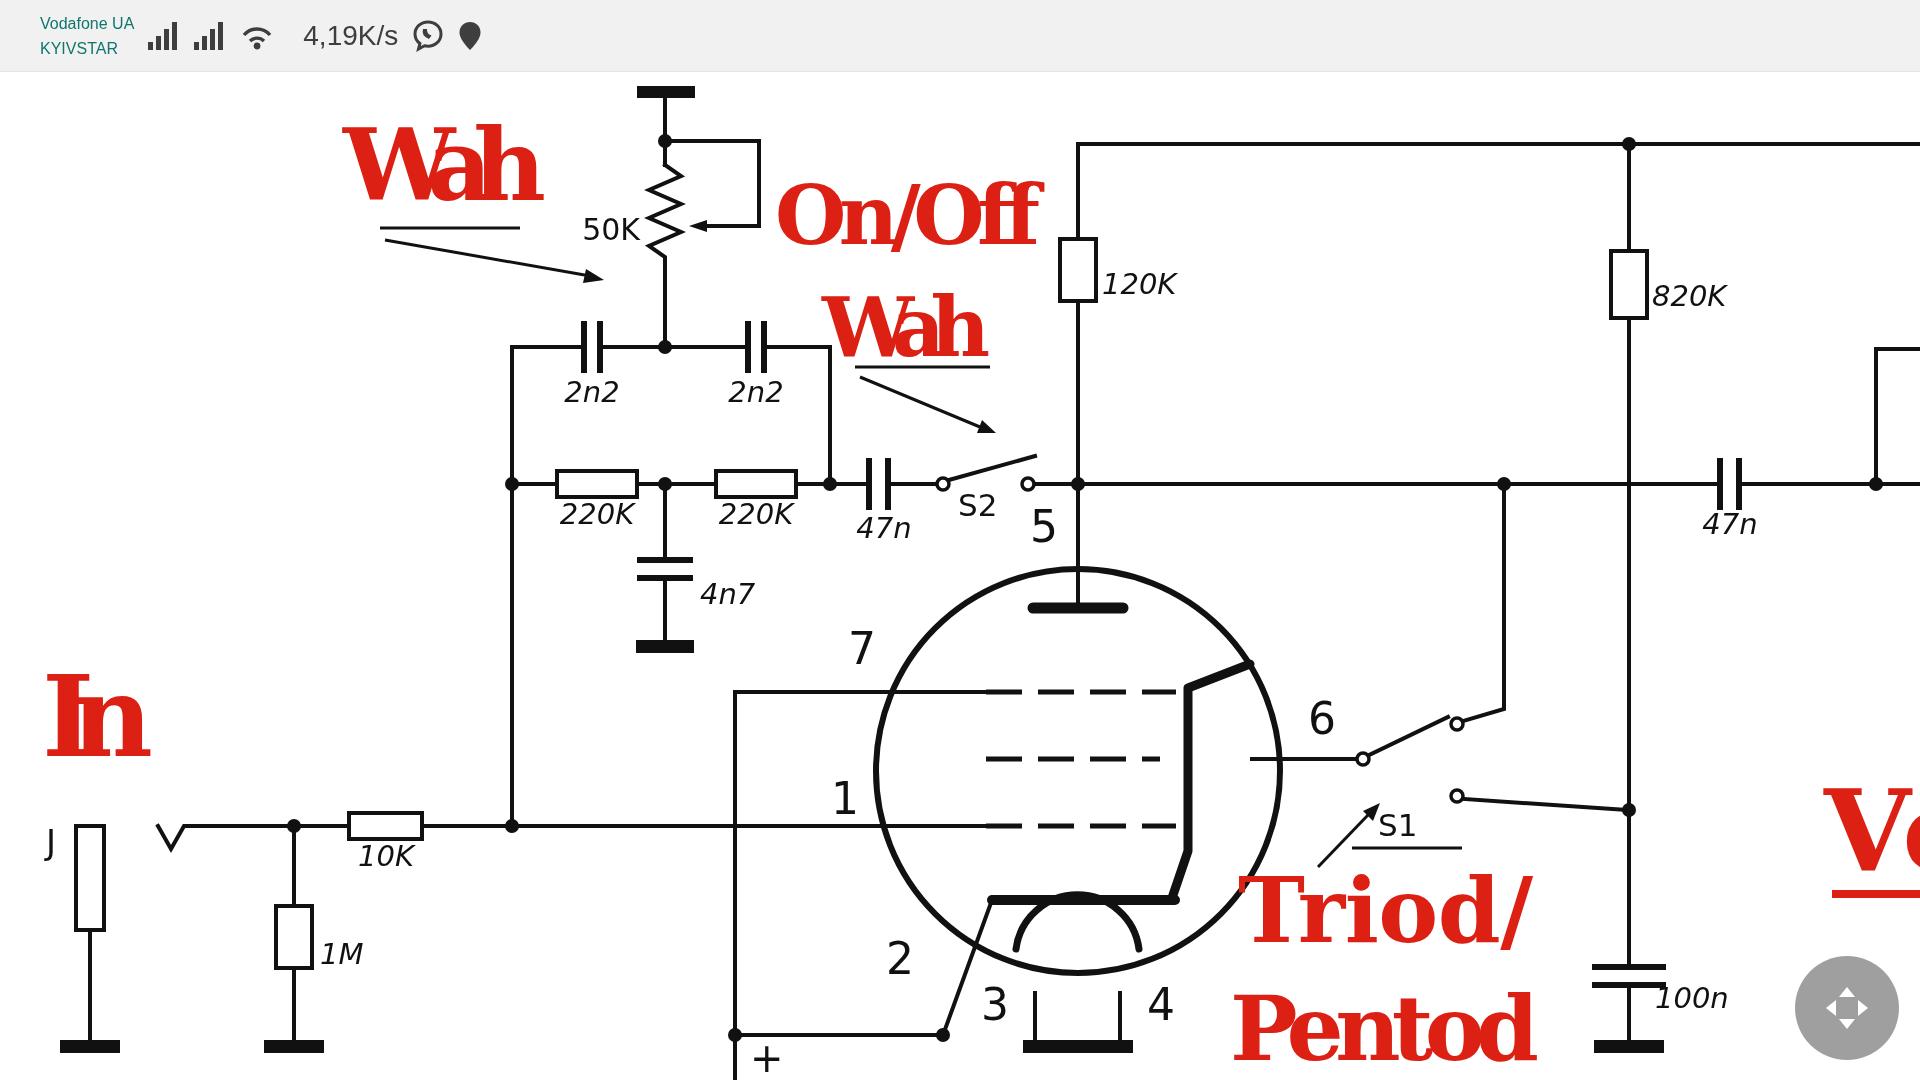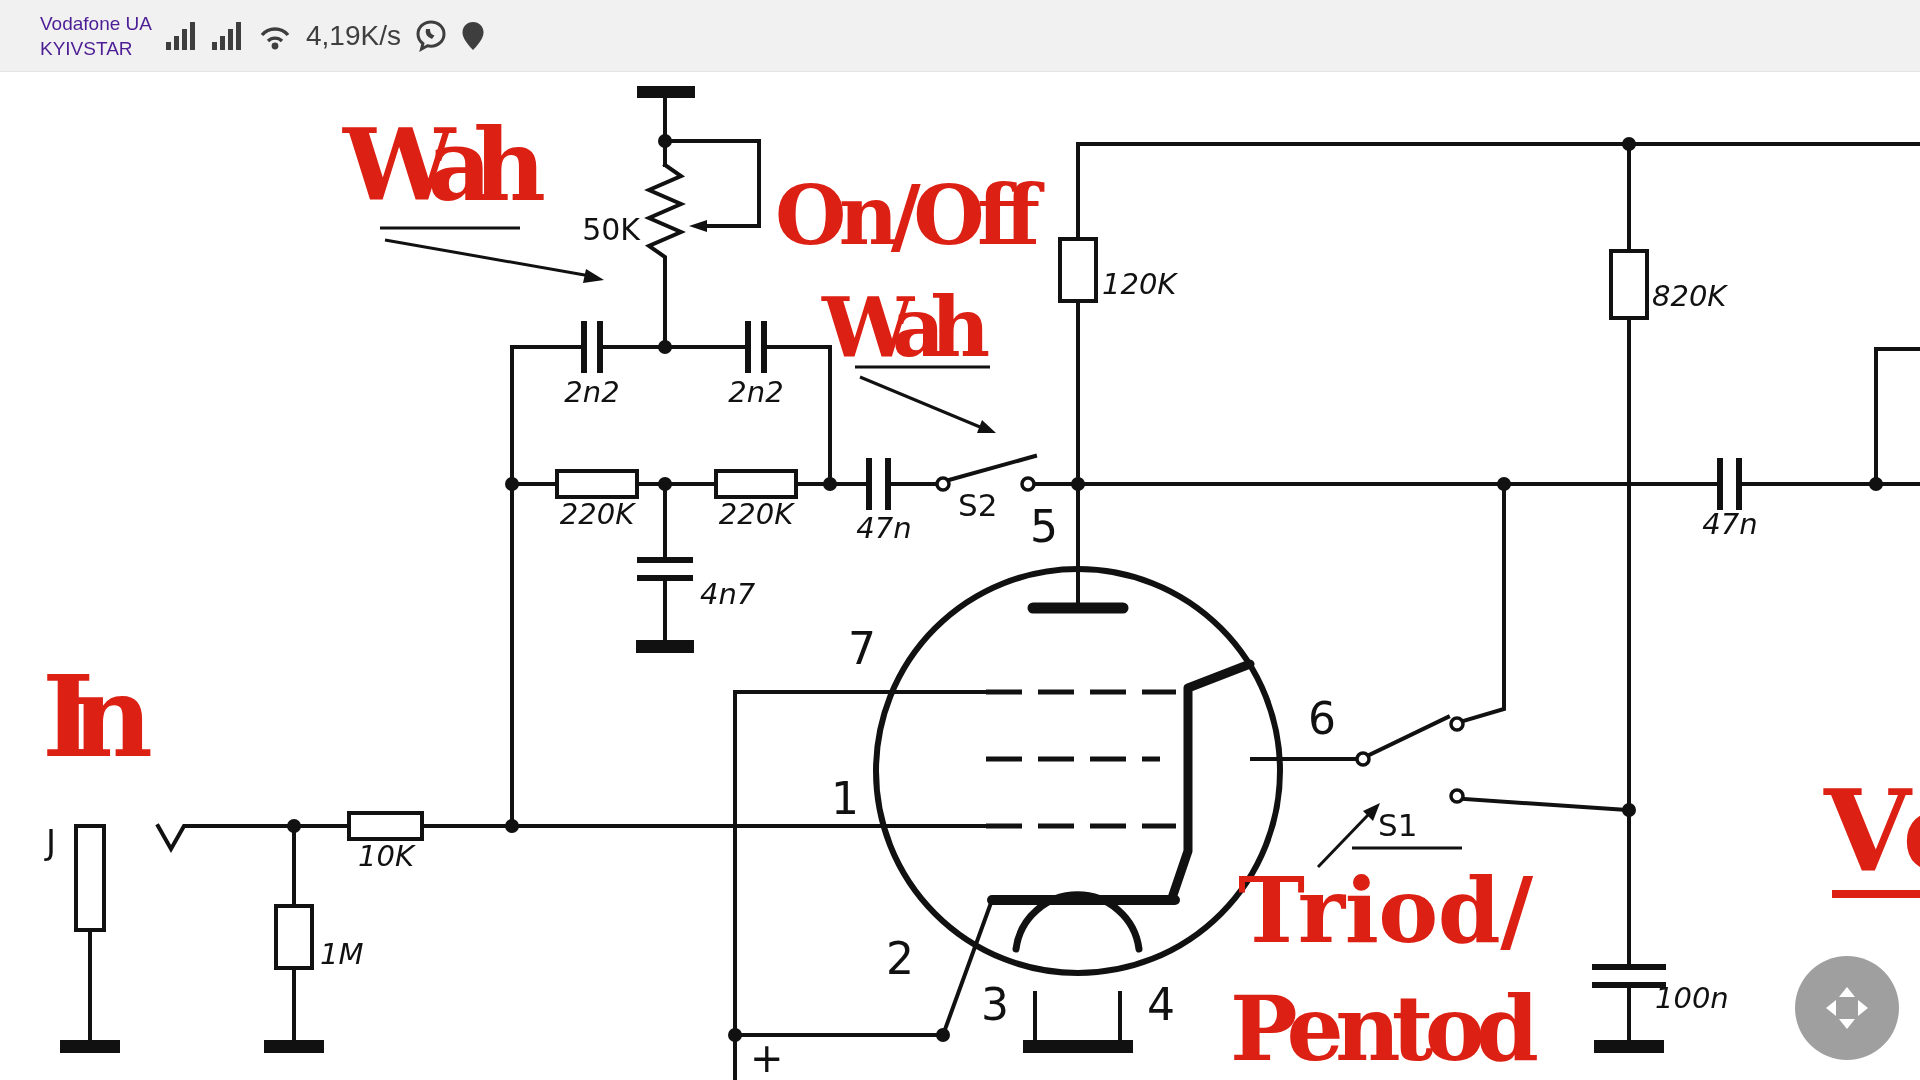--- a/index.html
+++ b/index.html
@@ -5,22 +5,22 @@
   html,body{margin:0;padding:0;width:1920px;height:1080px;overflow:hidden;background:#fff;}
   body{font-family:"Liberation Sans",sans-serif;}
 
   
   .statusbar{height:72px;background:#f1f1f1;display:flex;justify-content:space-between;
     align-items:center;padding:0 34px 0 40px;box-sizing:border-box;color:#3e3e3e;
     border-bottom:1px solid #e4e4e4;}
   .sb-left,.sb-right{display:flex;align-items:center;}
   .sb-left>*{margin-right:14px;}
   .sb-right>*{margin-left:12px;}
-  .carrier{font-size:19px;line-height:25px;color:#4c1d95;}
-  .speed{font-size:28px;}
+  .carrier{font-size:16px;line-height:25px;color:#0f766e;}
+  .speed{font-size:28px;margin-left:15px;}
   .pct{font-size:28px;}
   .clock{font-size:31px;}
   .sbicon{display:block;}
   .sbicon *{fill:#3e3e3e;}
   .sbicon .st{fill:none;stroke:#3e3e3e;}
 
   
   .canvas{position:relative;width:1920px;height:1008px;background:#fff;}
   svg.schem{display:block;}
   .wire{stroke:#111;stroke-width:4;fill:none;stroke-linecap:square;}

